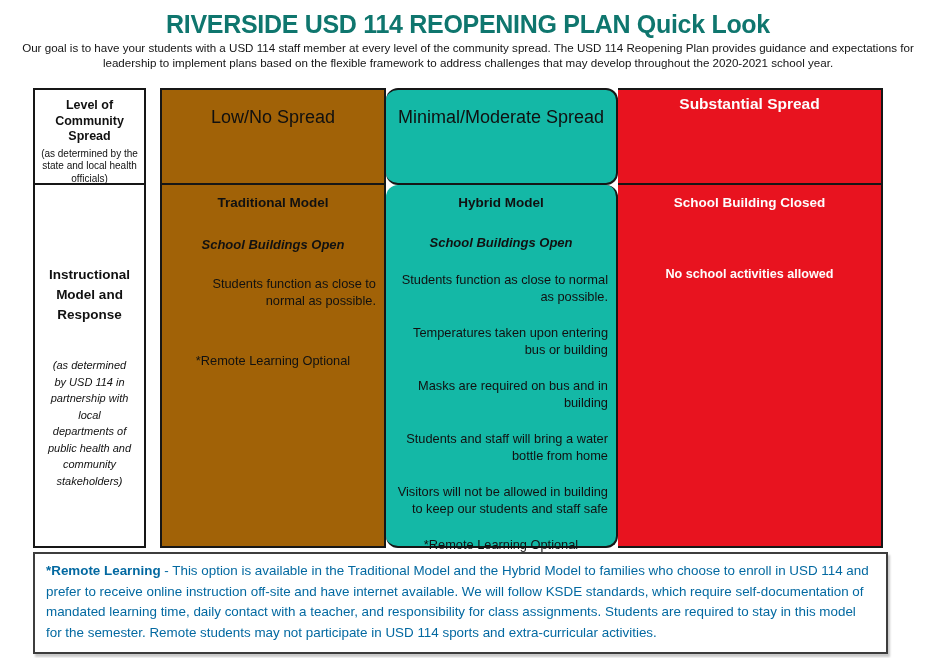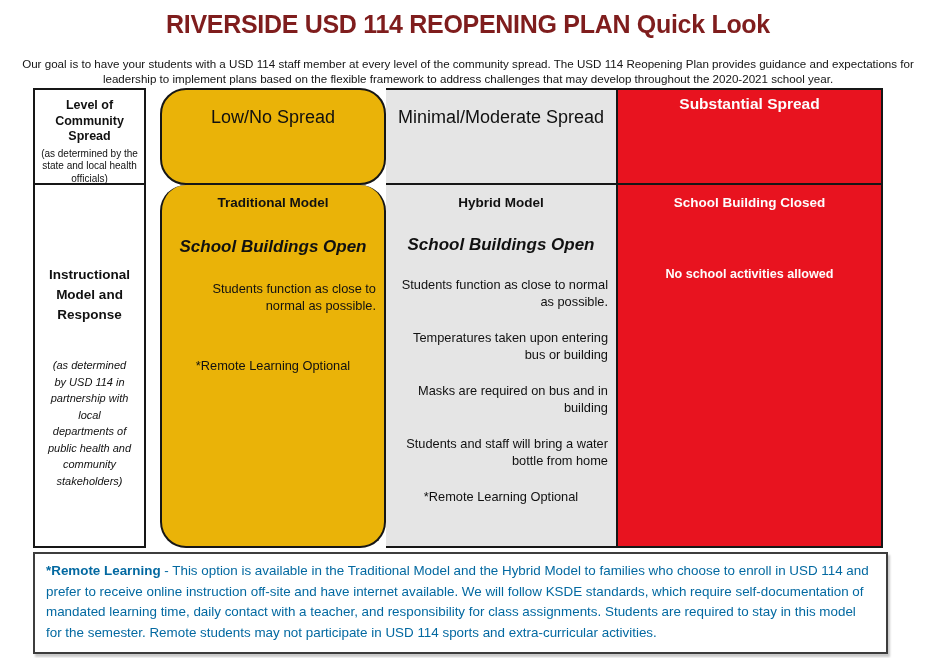--- a/index.html
+++ b/index.html
@@ -2,57 +2,57 @@
 <html><head>
 <meta charset="utf-8">
 <style>
   html,body{margin:0;padding:0;background:#ffffff;}
   body{
     width:936px;height:658px;overflow:hidden;position:relative;
     font-family:"Liberation Sans", sans-serif;color:#111;
   }
   
   .title{
-    margin:10px 30px 18px 30px;text-align:center;
-    font-size:25px;font-weight:bold;letter-spacing:-0.3px;color:#7f1d1d;
+    margin:10px 30px 2px 30px;text-align:center;
+    font-size:25px;font-weight:bold;letter-spacing:-0.3px;color:#0f766e;
   }
   .subtitle{
     margin:2px 22px 6px 22px;text-align:center;
     font-size:11.6px;line-height:14.5px;color:#141414;font-weight:500;
   }
   
   .grid{
     position:absolute;left:33px;top:88px;
     display:grid;
     grid-template-columns:113px 14px 226px 232px 265px;
     grid-template-rows:97px 363px;
   }
   .cell{border:2px solid #161616;box-sizing:border-box;}
   .cell.gap{border:none;background:#ffffff;}
   .row2{border-top:none;}
   .no-left{border-left:none;}
   .c-white{background:#ffffff;}
-  .c-green{background:#eab308;border-radius:26px;}
-  .c-yellow{background:#e5e5e5;}
+  .c-green{background:#a16207;}
+  .c-yellow{background:#14b8a6;border-radius:12px;}
   .c-red{background:#E8131F;}
   
   .hdr{display:flex;justify-content:center;align-items:flex-start;
        padding-top:17px;font-size:18px;color:#101010;text-align:center;}
   .hdr-red{font-size:15.5px;font-weight:bold;color:#fdfdfd;padding-top:5px;}
   .hdr-left{padding:8px 6px;text-align:center;}
   .hdr-left .hl-title{font-size:12.5px;font-weight:bold;line-height:15.5px;margin-bottom:3px;}
   .hdr-left .hl-sub{font-size:10px;line-height:12.5px;}
   
   .body-left{padding:80px 12px 0 12px;text-align:center;}
   .body-left .bl-title{font-size:13.5px;font-weight:bold;line-height:20px;margin-bottom:32px;}
   .body-left .bl-sub{font-size:11px;font-style:italic;line-height:16.5px;}
   
   .body{padding:10px 8px 0 8px;text-align:right;display:flex;flex-direction:column;align-items:center;}
   .body .model{font-size:13.5px;font-weight:bold;}
-  .body .open{font-size:17px;font-weight:bold;font-style:italic;}
+  .body .open{font-size:13px;font-weight:bold;font-style:italic;}
   .body .item{font-size:12.8px;line-height:17px;}
   .c-red.body{color:#fdfdfd;}
   .c-red .item{font-weight:bold;font-size:12.6px;}
   
   .green-model{margin-bottom:27px;}
   .green-open{margin-bottom:23px;}
   .green-i0{margin-bottom:43px;}
   .yellow-model{margin-bottom:25px;}
   .yellow-open{margin-bottom:21px;}
   .yellow-item{margin-bottom:19px;}
@@ -99,20 +99,21 @@
     <div class="item">*Remote Learning Optional</div>
   </div>
 
   <div class="cell c-yellow body row2 no-left">
     <div class="model yellow-model">Hybrid Model</div>
     <div class="open yellow-open">School Buildings Open</div>
     <div class="item yellow-item">Students function as close to normal as possible.</div>
     <div class="item yellow-item">Temperatures taken upon entering bus or building</div>
     <div class="item yellow-item">Masks are required on bus and in building</div>
     <div class="item yellow-item">Students and staff will bring a water bottle from home</div>
+    <div class="item yellow-item">Visitors will not be allowed in building to keep our students and staff safe</div>
     <div class="item yellow-item">*Remote Learning Optional</div>
   </div>
 
   <div class="cell c-red body row2 no-left">
     <div class="model red-model">School Building Closed</div>
     <div class="item">No school activities allowed</div>
   </div>
 </div>
 
 <div class="footer">

